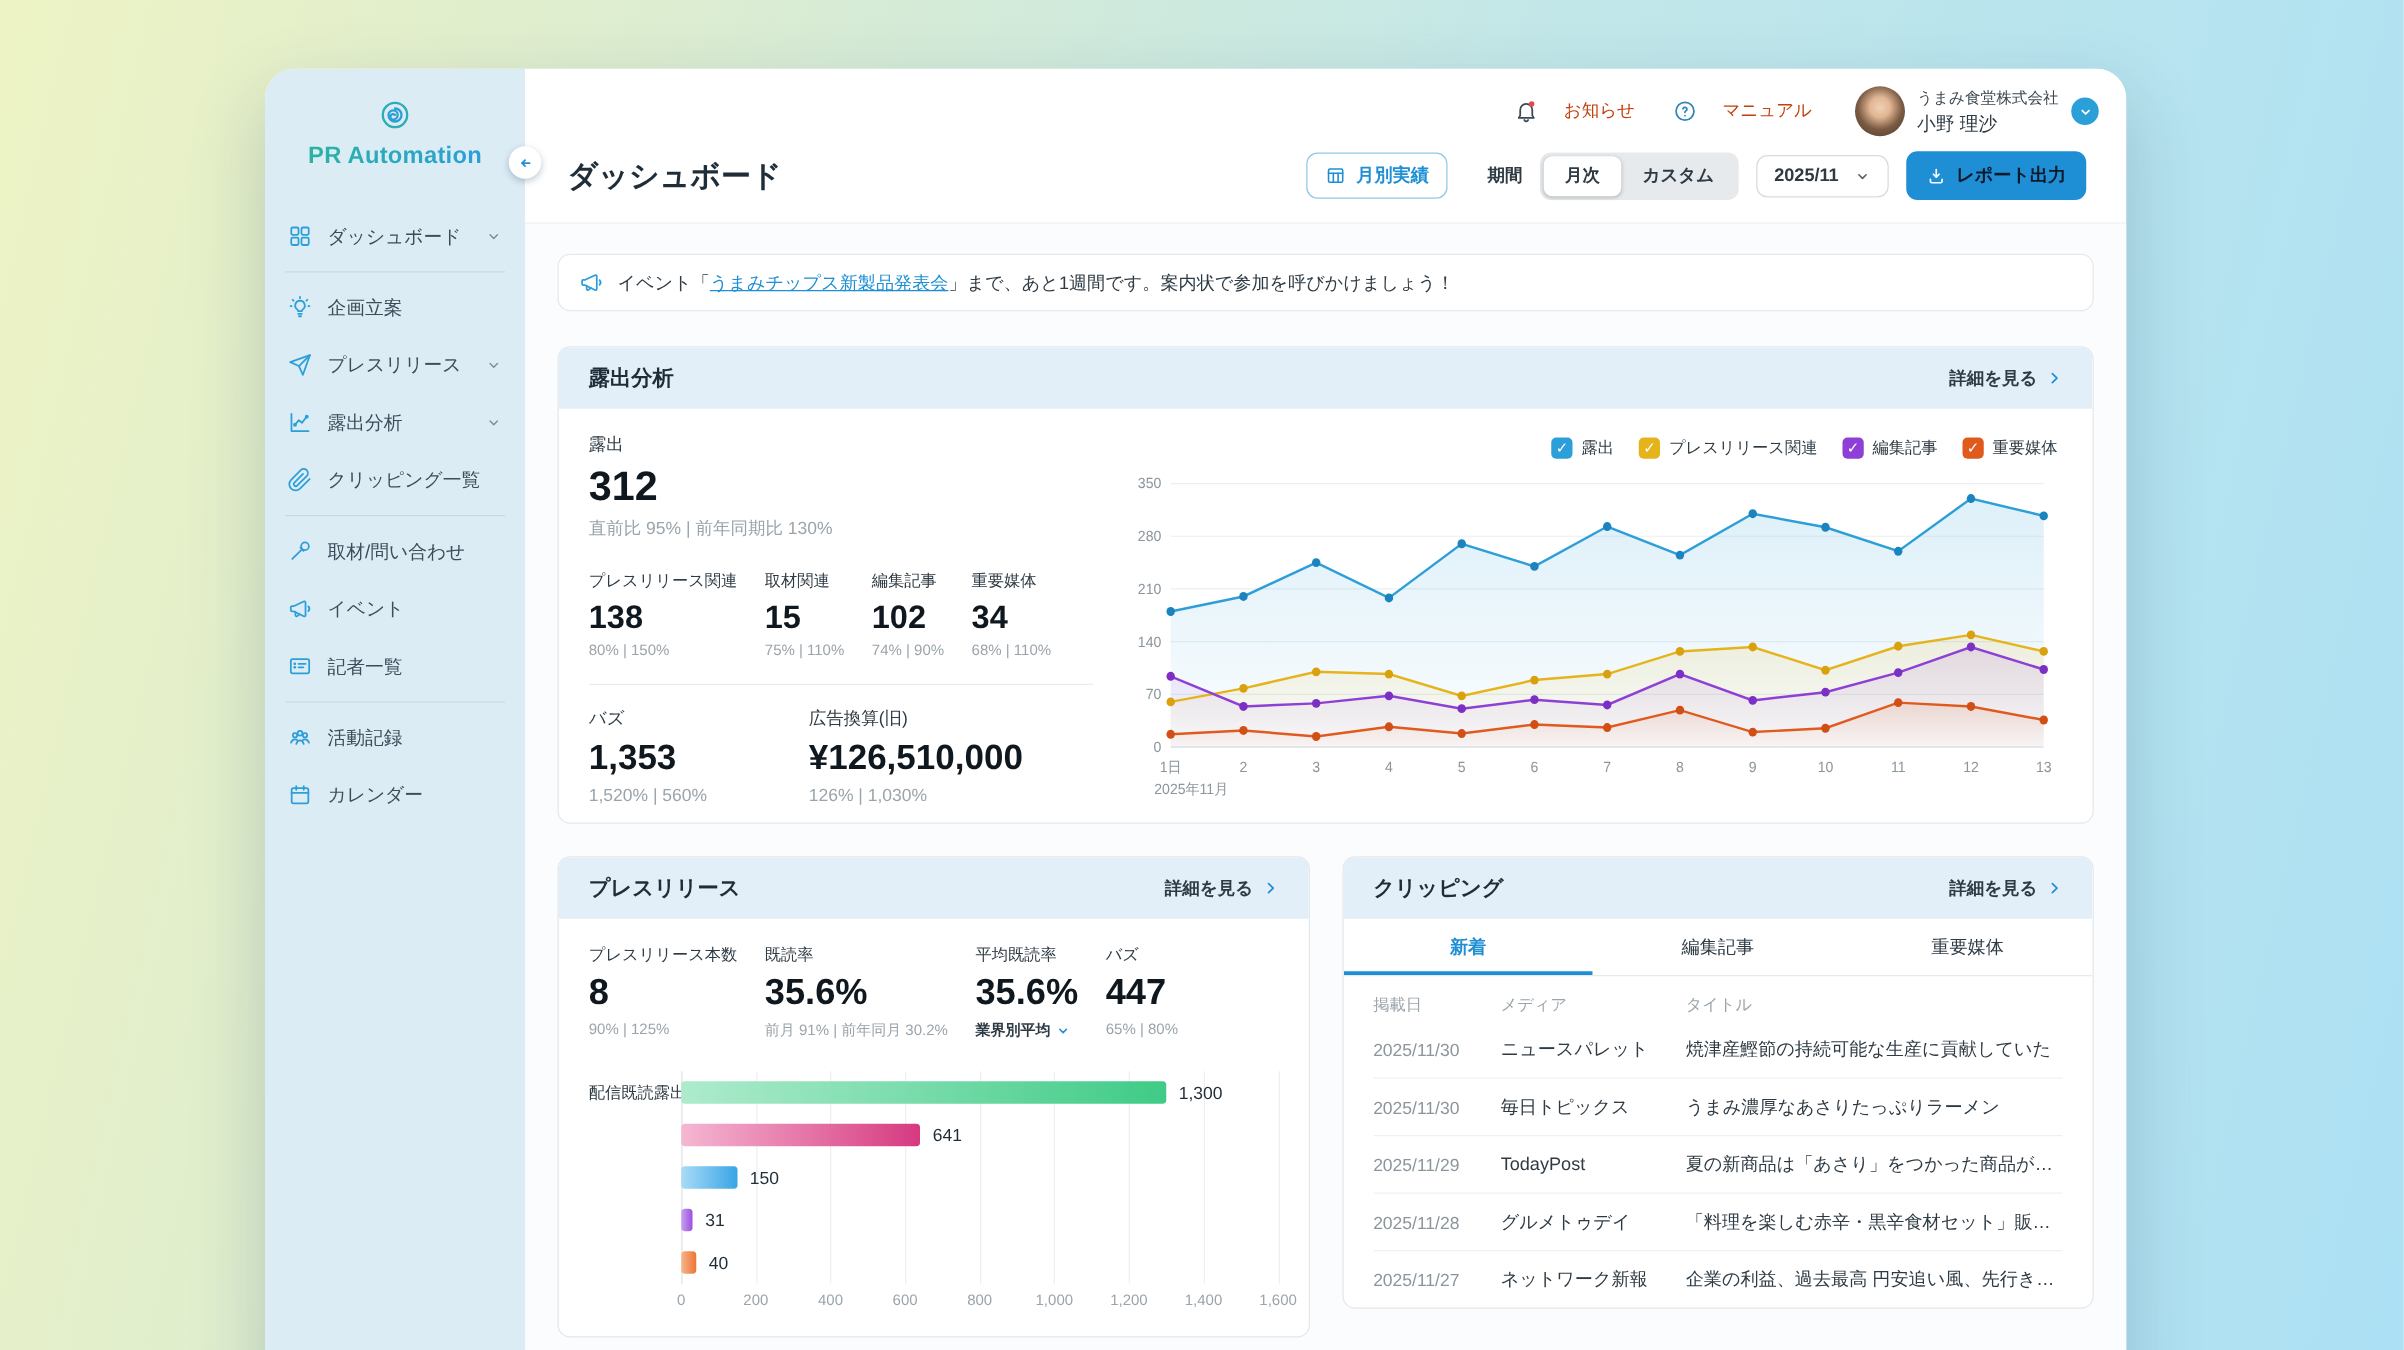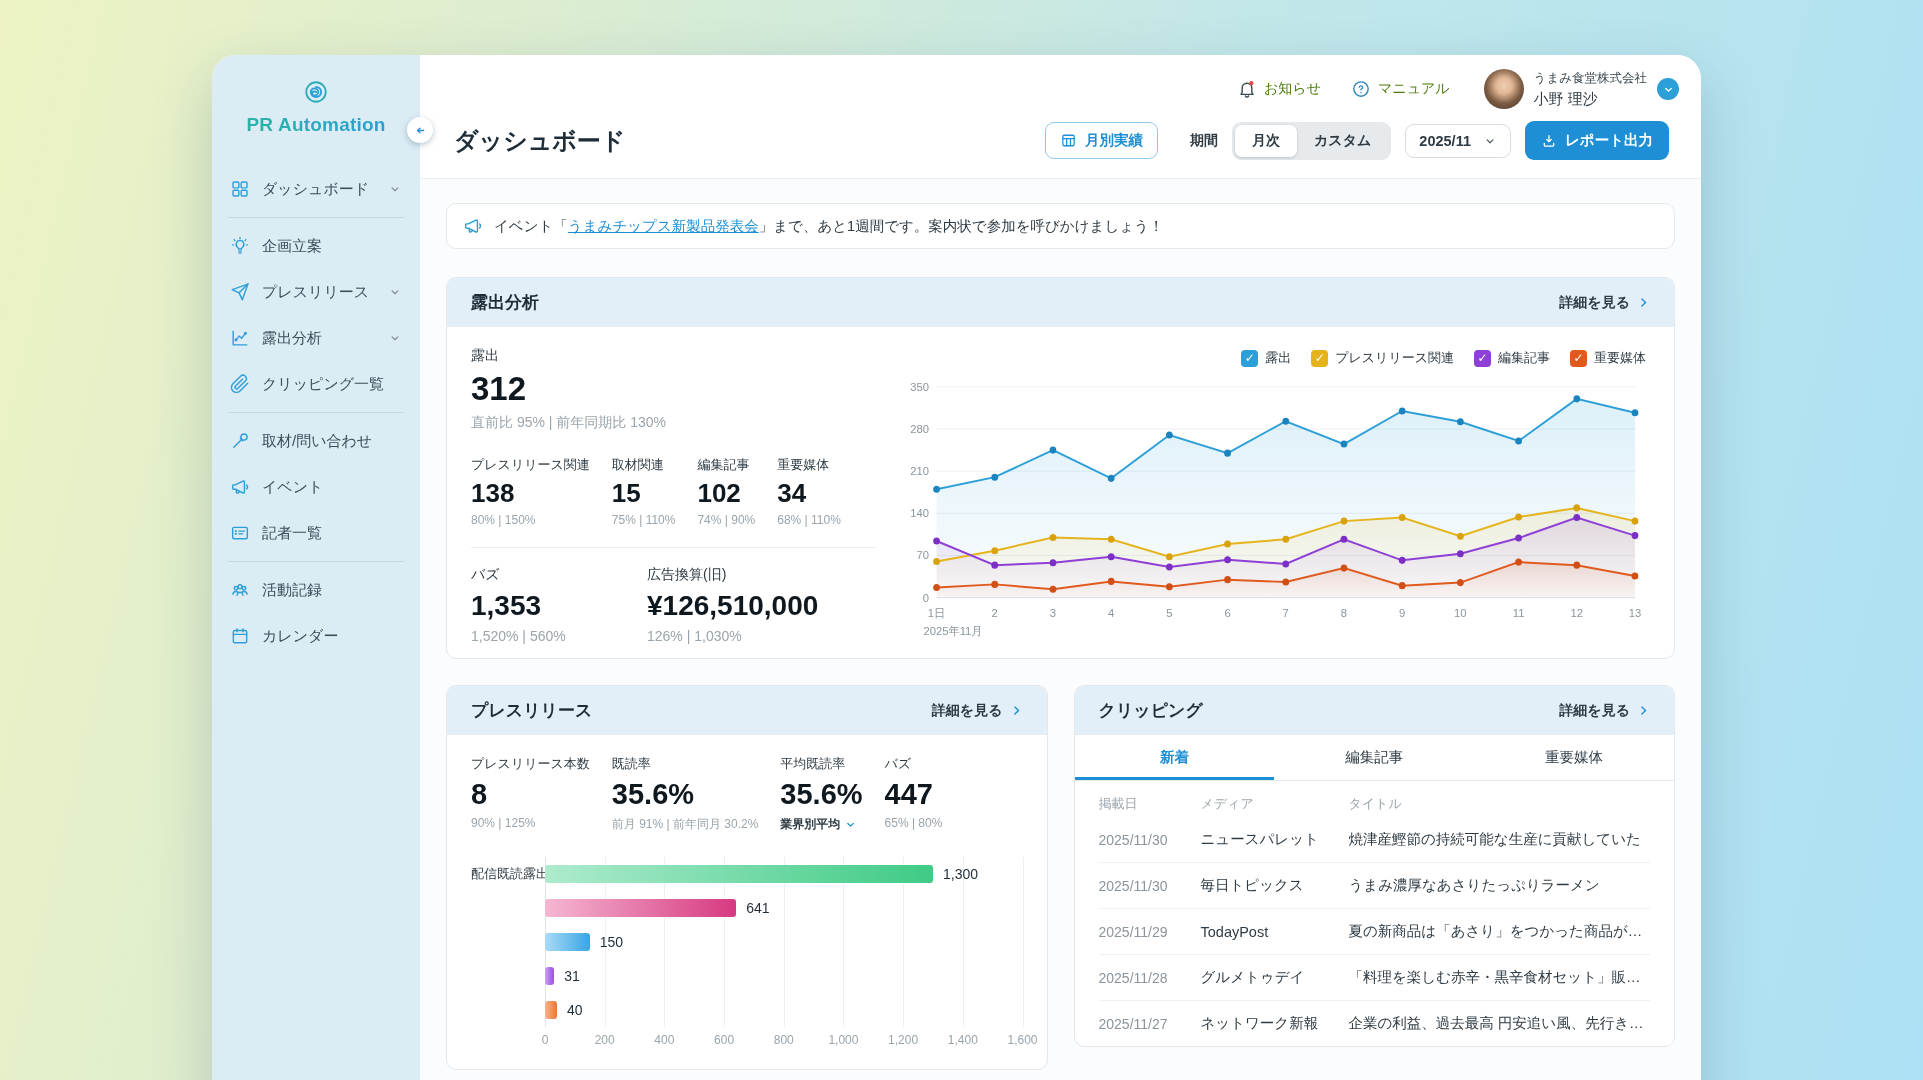--- a/index.html
+++ b/index.html
@@ -27,40 +27,40 @@
     background:#fff; box-shadow:0 2px 6px rgba(30,70,100,.3); display:flex; align-items:center; justify-content:center; z-index:6; cursor:pointer;
   }
   .side-menu { margin-top:30px; }
   .side-item { display:flex; align-items:center; gap:12px; padding:13px 18px; font-size:15px; color:#3B4D59; cursor:pointer; }
   .side-item .s-icon { display:flex; width:20px; height:20px; }
   .side-item .s-chev { margin-left:auto; display:flex; }
   .side-divider { height:1px; background:#C5DBE8; margin:5px 16px; }
   
   .main { flex:1; min-width:0; display:flex; flex-direction:column; background:#fff; }
   .topbar { display:flex; align-items:center; justify-content:flex-end; gap:30px; padding:14px 22px 0 34px; }
-  .top-link { display:flex; align-items:center; gap:7px; font-size:14px; color:#4d7c0f; cursor:pointer; }
+  .top-link { display:flex; align-items:center; gap:20px; font-size:14px; color:#c2410c; cursor:pointer; }
   .user-chip { display:flex; align-items:center; gap:10px; margin-left:4px; cursor:pointer; }
   .avatar { width:40px; height:40px; border-radius:50%;
     background:radial-gradient(circle at 50% 42%, #EED0B4 0%, #E2B795 26%, #7A5A42 58%, #4B382B 100%); }
   .user-texts { display:flex; flex-direction:column; gap:3px; }
   .user-company { font-size:12.5px; color:#3C4850; }
   .user-name { font-size:15px; color:#2F3B44; }
   .user-chev { width:22px; height:22px; border-radius:50%; background:#2B9FD8; display:flex; align-items:center; justify-content:center; }
   .title-row { display:flex; align-items:center; padding:12px 32px 18px 34px; border-bottom:1px solid #EAEEF1; }
   .page-title { font-size:24px; font-weight:bold; color:#1F2D38; }
   .controls { display:flex; align-items:center; gap:14px; margin-left:auto; }
   .btn-monthly { display:flex; align-items:center; gap:8px; background:#fff; border:1px solid #8FC8E8; color:#1E8FD5;
     border-radius:9px; padding:8px 14px; font-size:14.5px; font-weight:bold; margin-right:18px; cursor:pointer; }
   .period-label { font-size:14px; font-weight:bold; color:#2F3B44; }
   .segmented { display:flex; background:#E7EAED; border-radius:9px; padding:3px; }
   .seg-opt { padding:7px 17px; border-radius:7px; font-size:14px; font-weight:bold; color:#2F3B44; cursor:pointer; }
   .seg-opt.active { background:#fff; box-shadow:0 1px 3px rgba(0,0,0,.18); }
   .month-select { display:flex; align-items:center; gap:12px; background:#fff; border:1px solid #D6DDE2; border-radius:9px;
     padding:8px 13px; font-size:14.5px; font-weight:600; color:#2F3B44; cursor:pointer; }
-  .btn-export { display:flex; align-items:center; gap:8px; background:#1E8FD5; color:#ffffff; border:none; border-radius:9px;
+  .btn-export { display:flex; align-items:center; gap:8px; background:#1E8FD5; color:#0f172a; border:none; border-radius:9px;
     padding:10px 16px; font-size:14.5px; font-weight:bold; cursor:pointer; }
   
   .content { flex:1; background:#FBFCFD; padding:24px 26px; overflow:hidden; }
   .banner { background:#fff; border:1px solid #E4E9EC; border-radius:10px; padding:12px 16px; display:flex; align-items:center; gap:11px;
     font-size:14.5px; color:#2F3B44; }
   .banner a { color:#1E8FD5; text-decoration:underline; cursor:pointer; }
   .card { background:#fff; border:1px solid #E3E8EC; border-radius:10px; overflow:hidden; }
   .card-header { background:#E2EFF8; padding:13px 24px; display:flex; align-items:center; justify-content:space-between; }
   .card-title { font-size:17px; font-weight:bold; color:#1F2D38; }
   .details-link { display:flex; align-items:center; gap:7px; font-size:14px; font-weight:bold; color:#2F3B44; cursor:pointer; }

